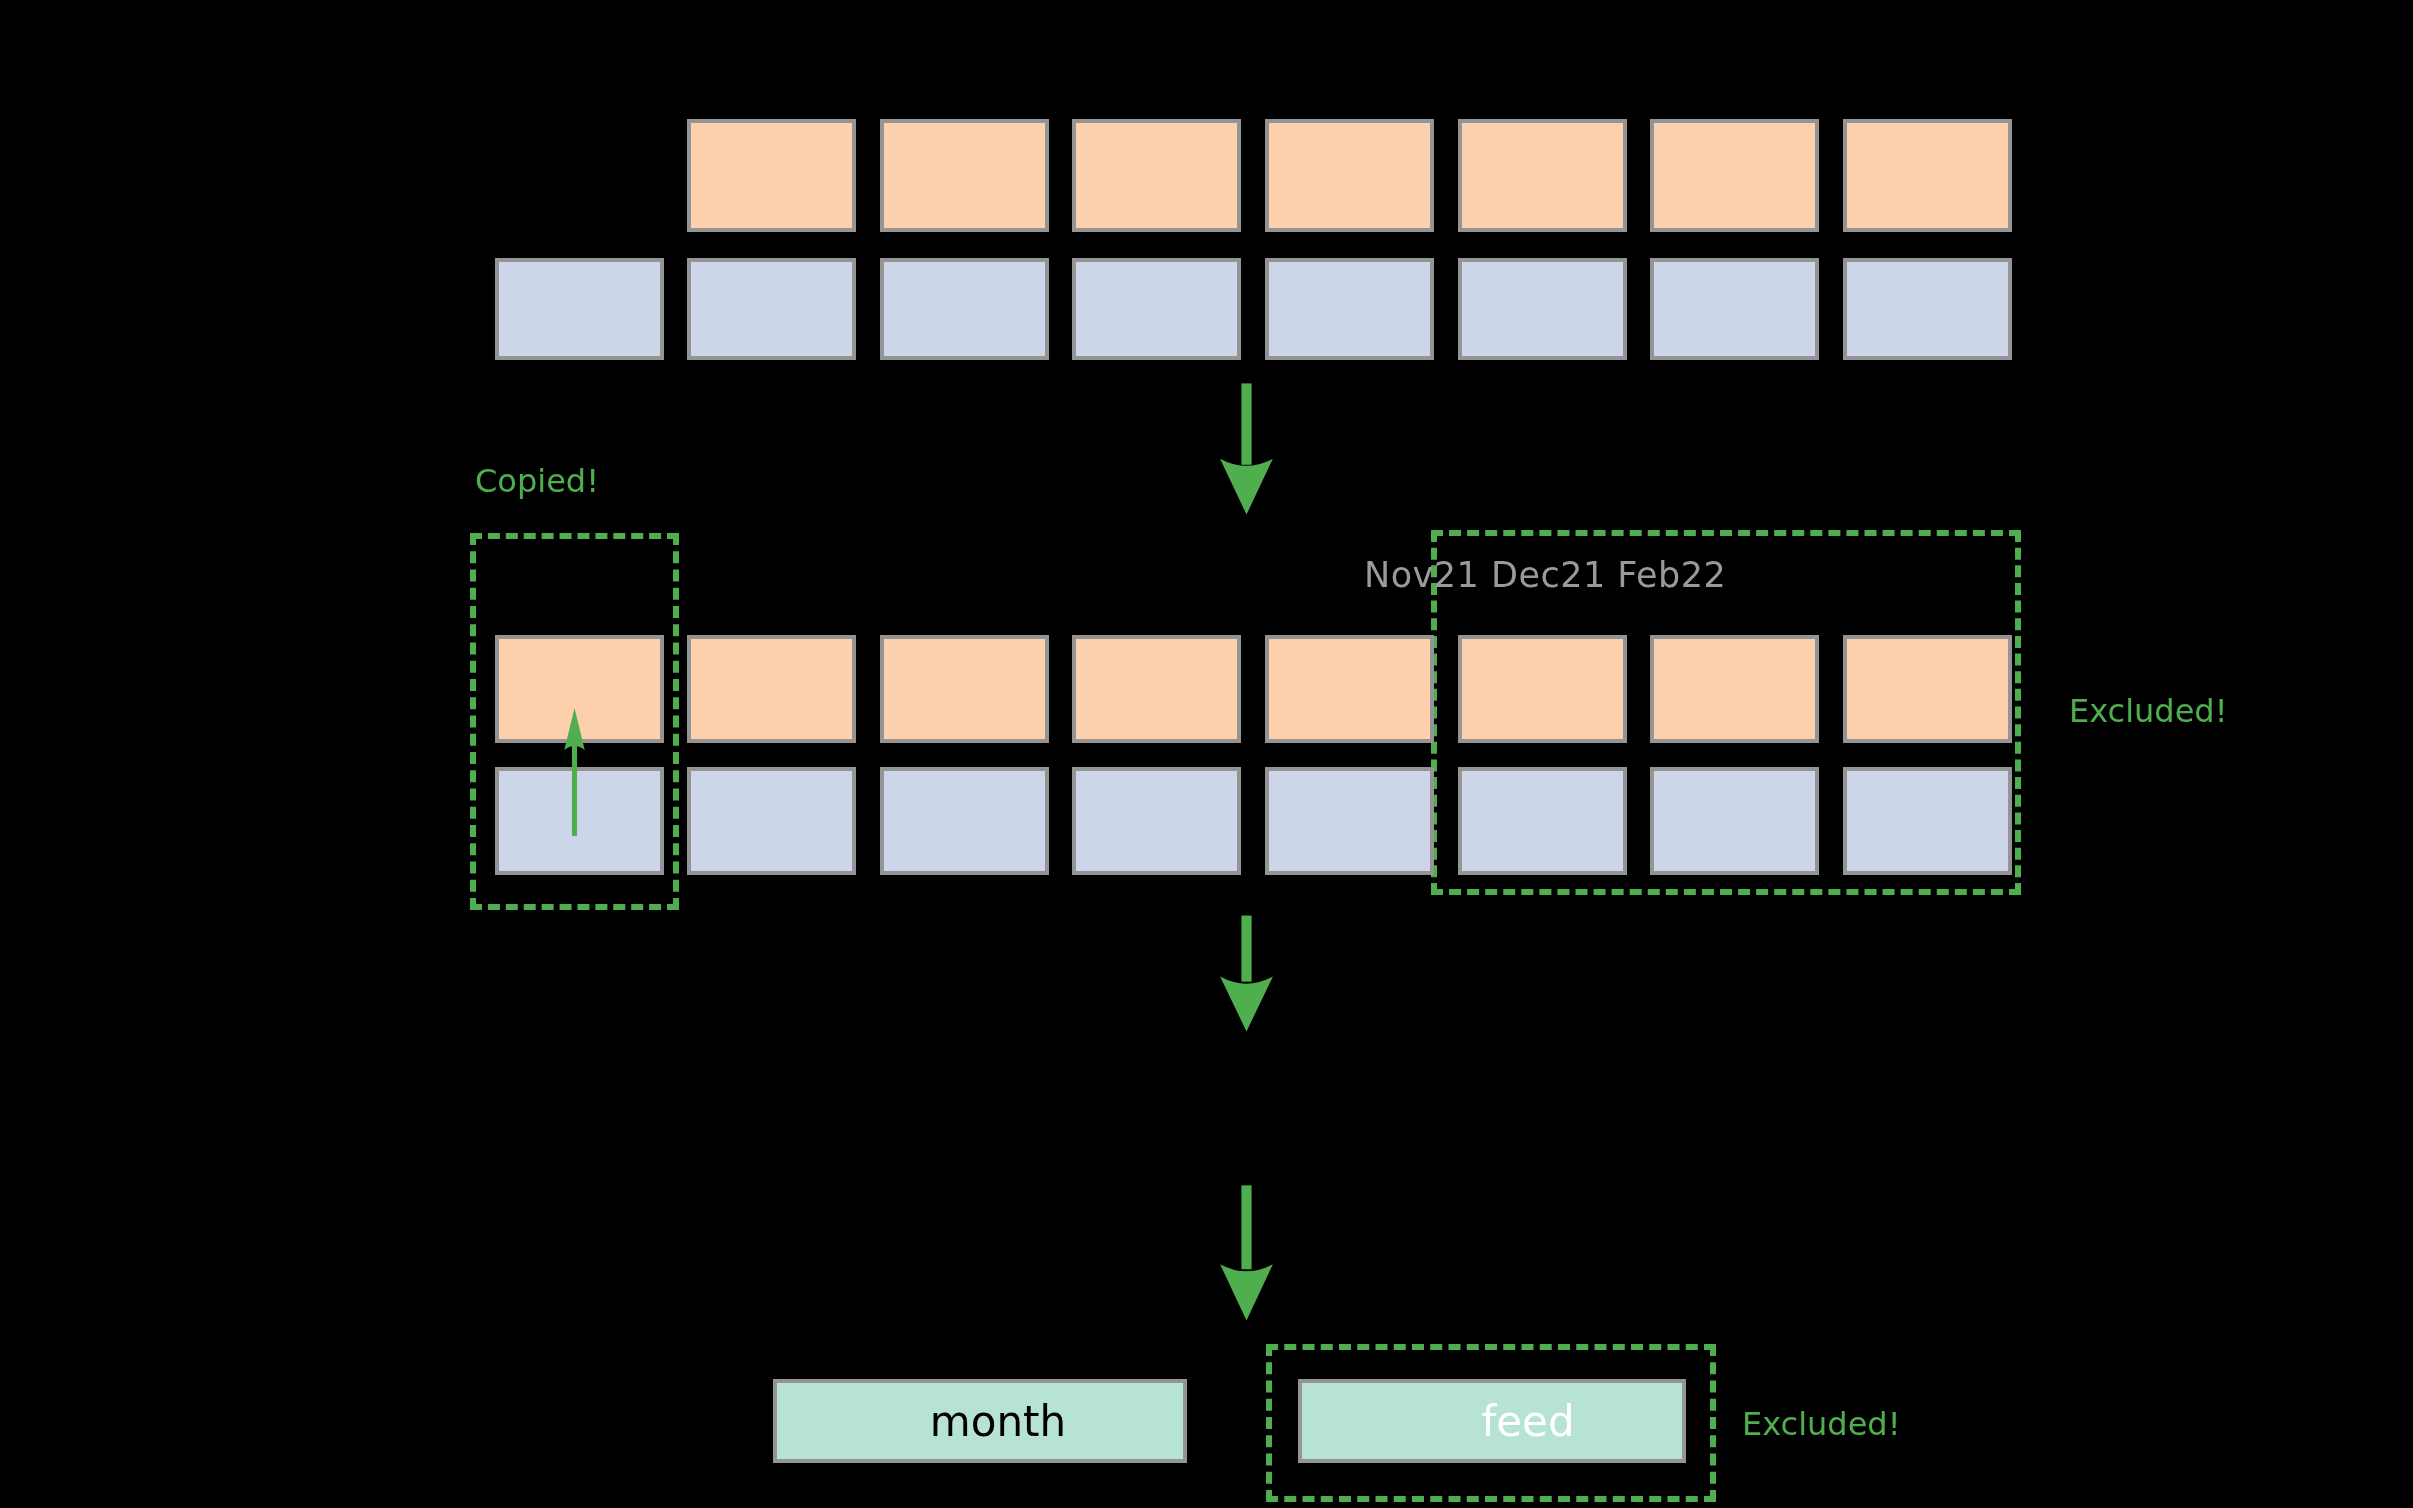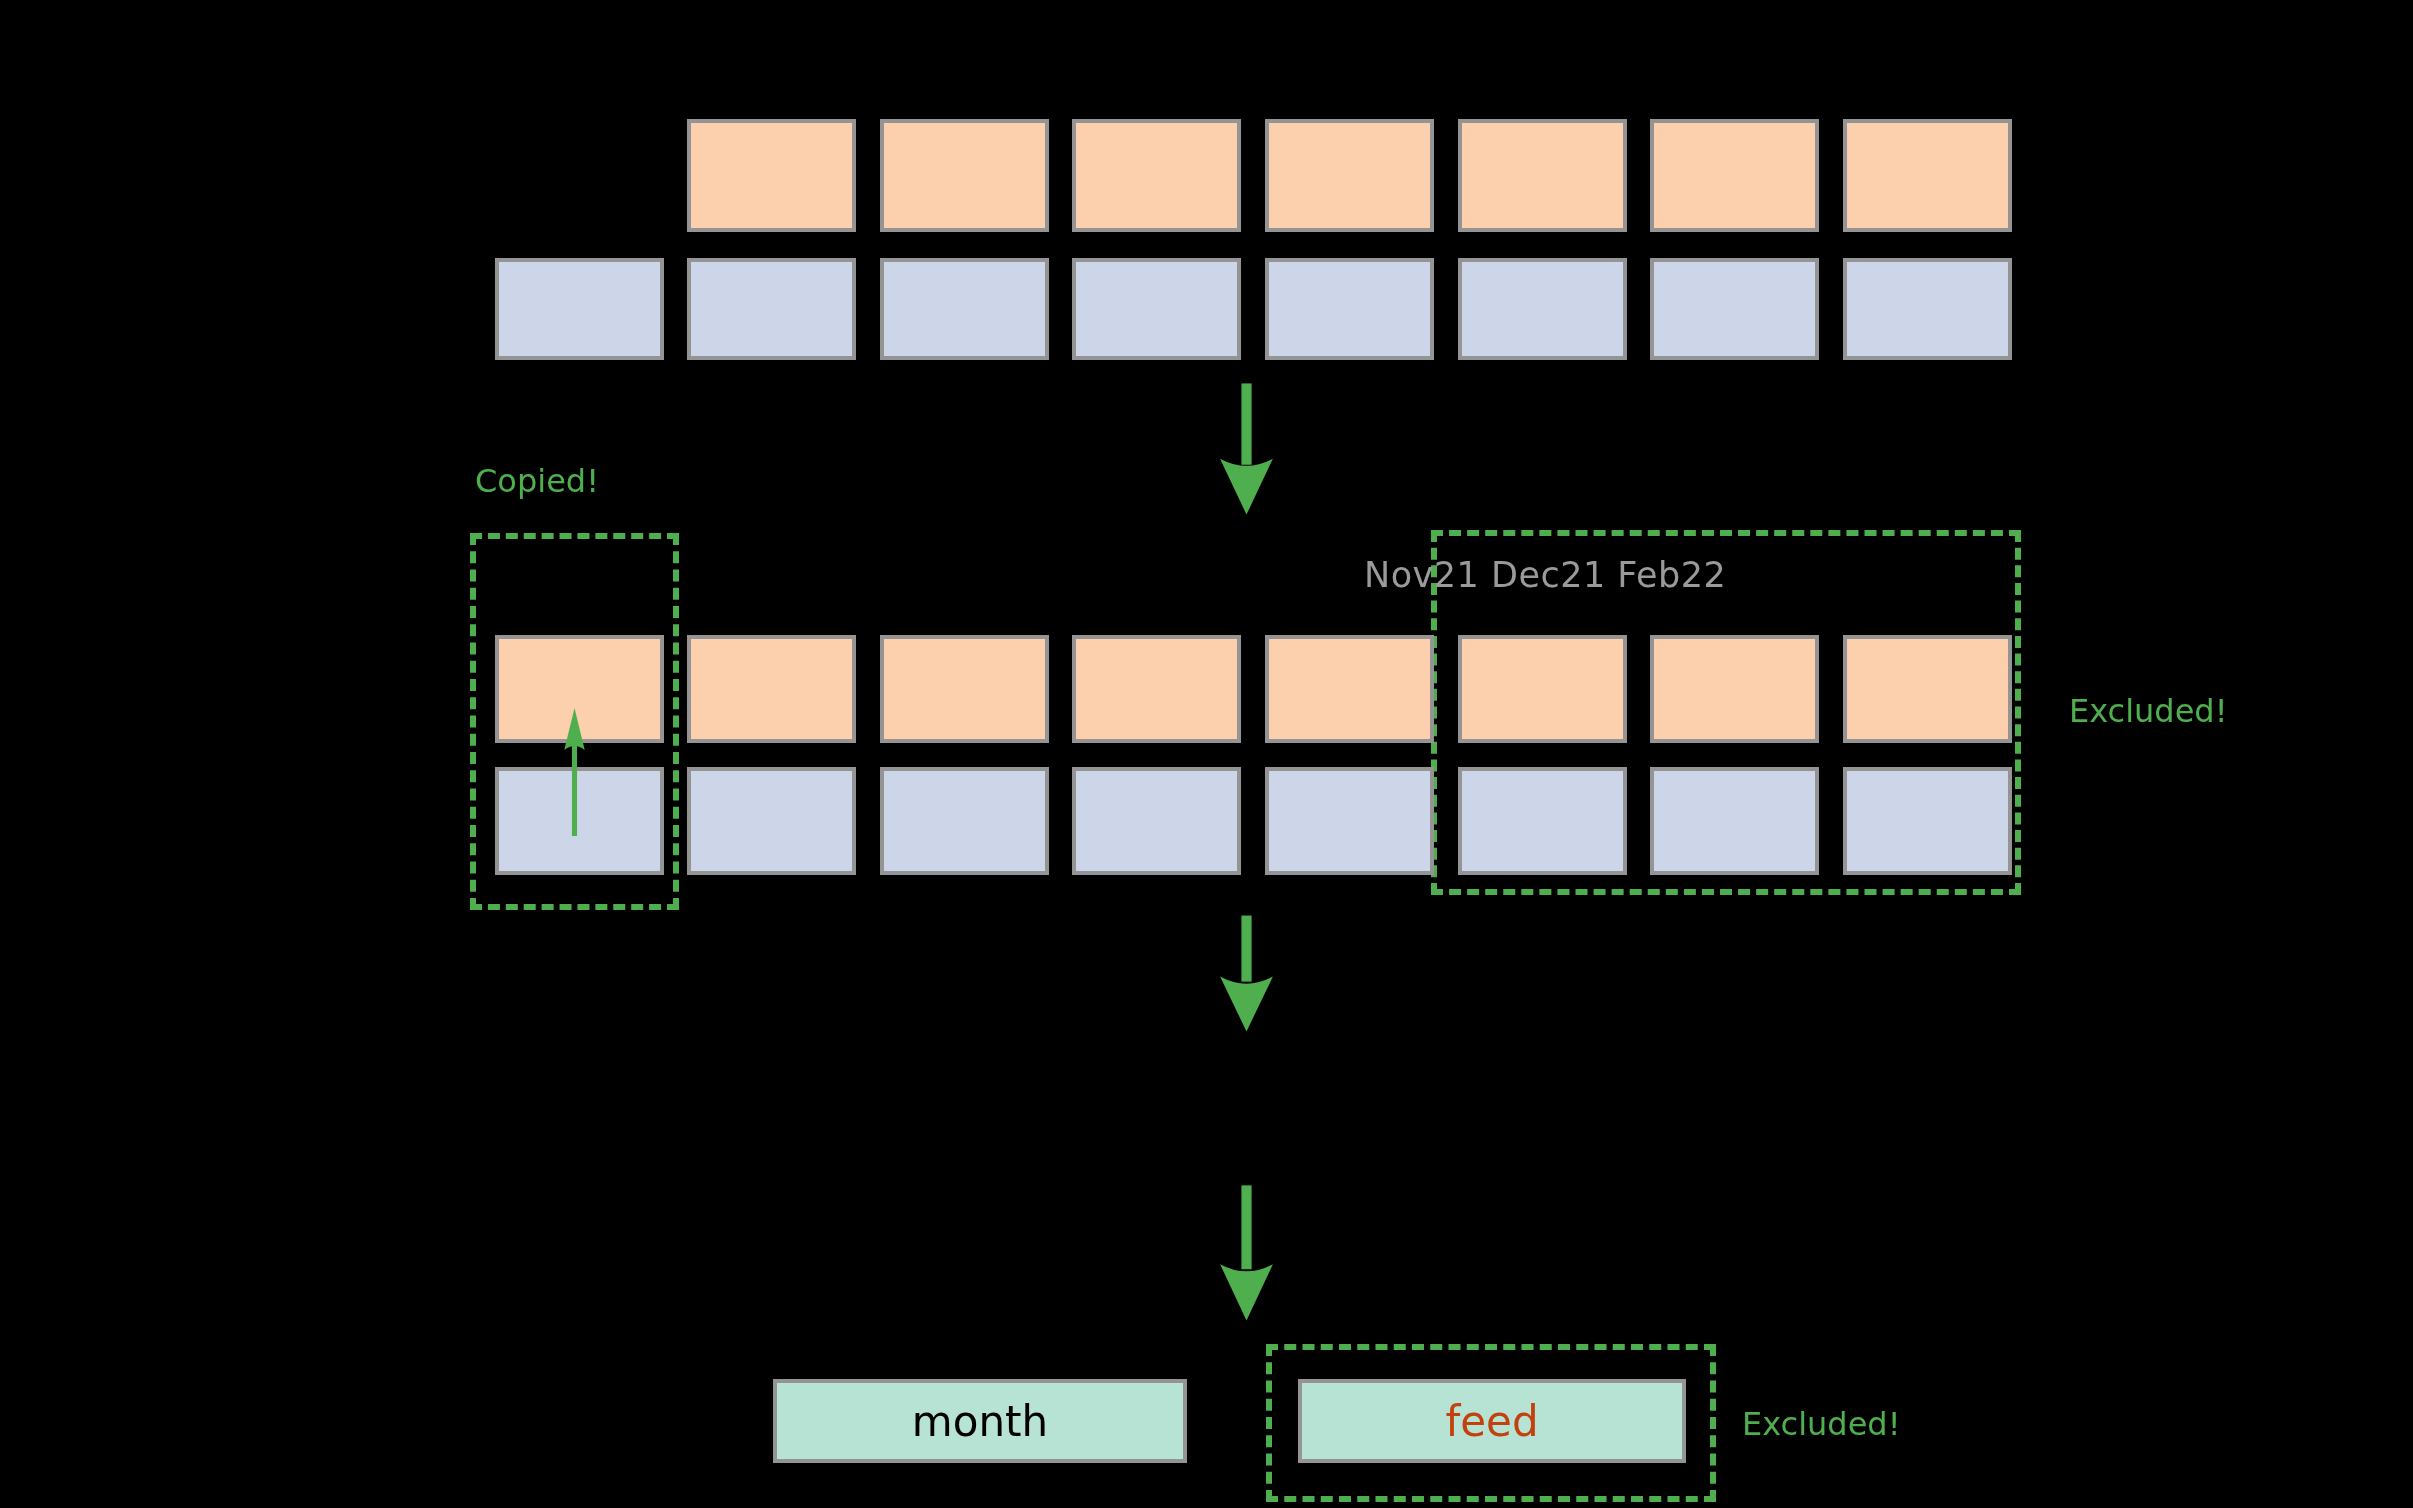--- a/index.html
+++ b/index.html
@@ -58,21 +58,21 @@
   }
   .boxtext {
     position: absolute;
     display: flex;
     align-items: center;
     justify-content: center;
     white-space: pre;
     pointer-events: none;
   }
   .boxtext.black { color: #000000; font-size: 42px; }
-  .boxtext.grey  { color: #c2410c; font-size: 42px; }
+  .boxtext.grey  { color: #ffffff; font-size: 42px; margin-left: 36px; }
 
   
   .arrowsvg {
     position: absolute;
     overflow: visible;
   }
 </style>
 </head>
 <body>
 
@@ -134,21 +134,21 @@
     <rect x="50" y="0" width="20" height="130" fill="#4faf4e"></rect>
     <path d="M8 120 Q60 148 112 120 L60 228 Z" fill="#4faf4e"></path>
   </svg>
 
   <svg class="arrowsvg" style="left:1216px; top:1185px;" width="61" height="138" viewBox="0 0 120 270">
     <rect x="50" y="0" width="20" height="165" fill="#4faf4e"></rect>
     <path d="M8 155 Q60 183 112 155 L60 266 Z" fill="#4faf4e"></path>
   </svg>
 
   <div class="cell mint" style="left:773px; top:1379px; width:414px; height:84px;"></div>
-  <div class="boxtext black" style="left:773px; top:1379px; width:414px; height:84px;">month</div>
+  <div class="boxtext black" style="left:791px; top:1379px; width:414px; height:84px;">month</div>
 
   <div class="dashbox" style="left:1266px; top:1344px; width:450px; height:158px;"></div>
   <div class="cell mint" style="left:1298px; top:1379px; width:388px; height:84px;"></div>
   <div class="boxtext grey" style="left:1298px; top:1379px; width:388px; height:84px;">feed</div>
 
   <div class="label green" style="left:1742px; top:1408px;">Excluded!</div>
 
 </div>
 
 

